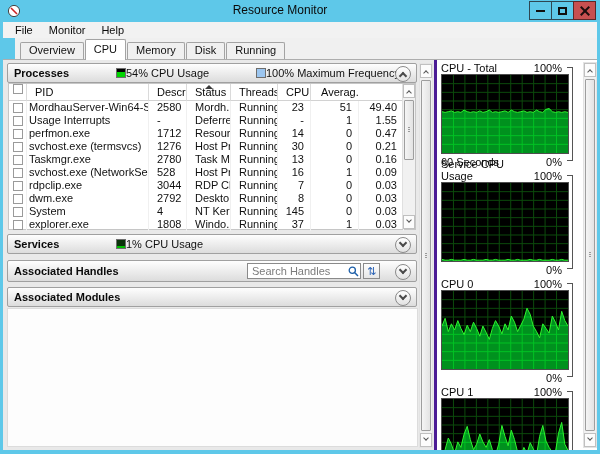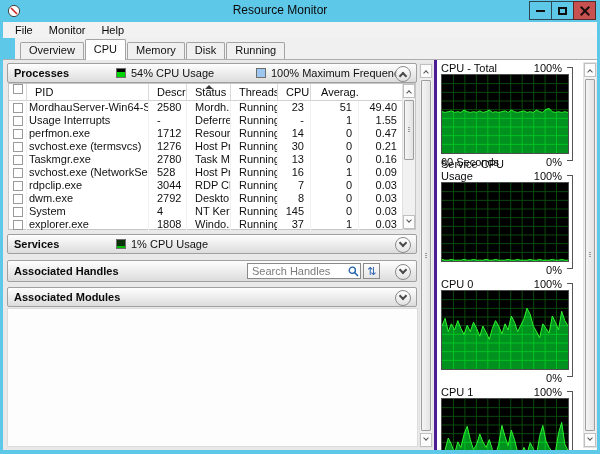--- a/index.html
+++ b/index.html
@@ -30,21 +30,21 @@
   .tab.active{height:21px;line-height:19px;background:#fff;z-index:3;margin-bottom:-1px;font-size:11px}
 
   
   .content{position:absolute;top:59px;left:3px;right:3px;bottom:4px;background:#4c1d95;border-top:1px solid #adadad;overflow:hidden}
   .left-pane{position:absolute;left:0;top:0;bottom:0;width:431px;background:#e9e9e9}
   .right-pane{position:absolute;left:434px;right:0;top:0;bottom:0;background:#fff;overflow:hidden}
 
   
   .panel-header{position:absolute;left:4px;width:410px;height:20px;background:linear-gradient(#fefefe,#dcdcdc);border:1px solid #a0a0a0;border-radius:2px;display:flex;align-items:center;padding:0 6px}
   .panel-title{font-weight:bold;color:#0a0a0a}
-  .legend{position:absolute;display:flex;align-items:center;gap:5px}
+  .legend{position:absolute;display:flex;align-items:center;}
   .chip{width:10px;height:10px;border:1px solid #6e6e6e}
   .chip-cpu{background:linear-gradient(#000 35%,#00d400 35%)}
   .chip-freq{background:#9cc6f0}
   .chip-svc{background:linear-gradient(#0a320a 75%,#00c000 75%)}
   .circ-btn{position:absolute;right:5px;top:2px;width:16px;height:16px;border-radius:50%;border:1px solid #8a8a8a;background:linear-gradient(#ffffff,#e2e2e2);display:flex;align-items:center;justify-content:center}
   .chev{display:inline-block;width:6px;height:6px;border-left:2px solid #4a4a4a;border-top:2px solid #4a4a4a}
   .chev.up{transform:translateY(2px) rotate(45deg)}
   .chev.down{transform:translateY(-2px) rotate(225deg)}
   .chev.sm{width:4px;height:4px;border-width:1px;border-color:#555}
 

